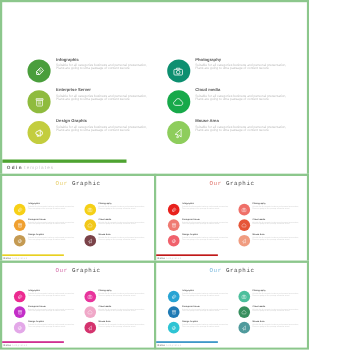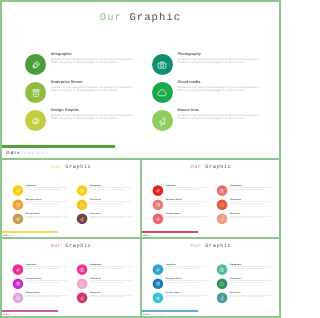--- a/index.html
+++ b/index.html
@@ -23,21 +23,20 @@
 .foot{position:absolute;white-space:nowrap;color:#b3b3b3;}
 .foot .fb{font-weight:bold;color:#5a5a5a;letter-spacing:1.3px;}
 .foot .fs{letter-spacing:1.0px;color:#c8c8c8;}
 </style>
 </head>
 <body>
 
 <div class="page">
 <div class="frame" id="hero" style="left:0px;top:0px;width:281px;height:160px;">
       <div class="slide">
-        <div class="title" style="top:11.50px;font-size:10.50px;letter-spacing:1.10px;"><span class="a" style="color: rgb(146, 199, 126);">Our</span> <span class="m">Graphic</span></div>
         <div class="item">
           <div class="circ" style="left: 25px; top: 54px; width: 21px; height: 21px; background-color: rgb(74, 158, 60);">
             <svg width="10.20" height="10.20" viewBox="0 0 15 15">
               <g transform="rotate(45 7.5 7.5)">
                 <path d="M5.9 2.6 h3.2 a1.3 1.3 0 0 1 1.3 1.3 v6.4 h-5.8 v-6.4 a1.3 1.3 0 0 1 1.3 -1.3 z" fill="none" stroke="#ffffff" stroke-width="1.15"></path>
                 <path d="M4.6 10.3 L7.5 13.1 L10.4 10.3" fill="none" stroke="#ffffff" stroke-width="1.15" stroke-linejoin="round"></path>
                 <path d="M5.2 5.3 h4.6 M5.2 7.1 h4.6" stroke="#ffffff" stroke-width="0.95"></path>
               </g>
             </svg>
           </div>

